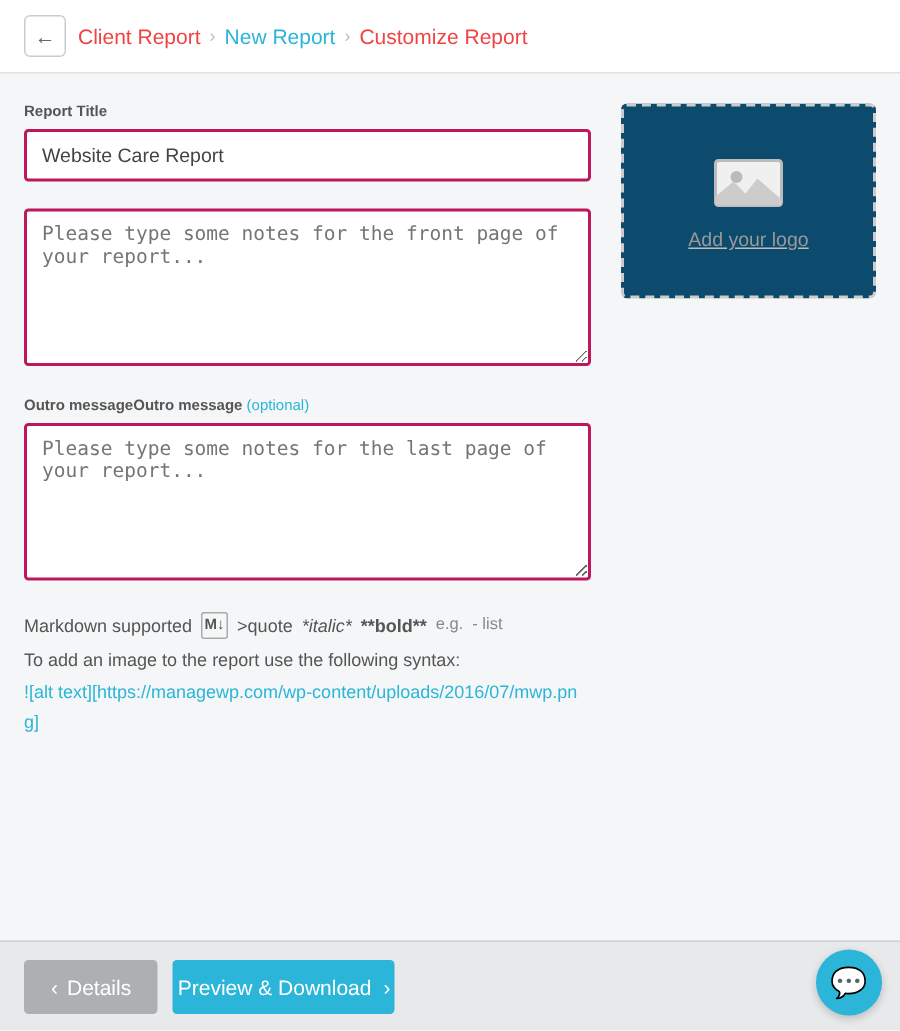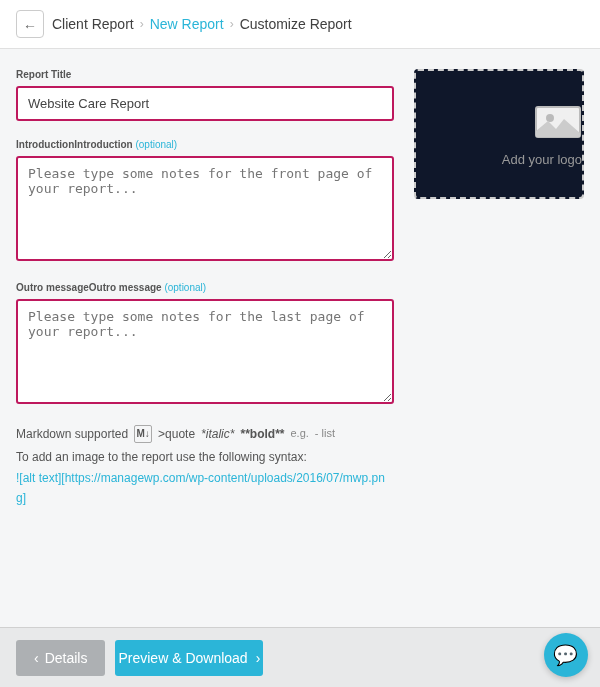--- a/index.html
+++ b/index.html
@@ -35,21 +35,21 @@
       color: #666;
       font-size: 14px;
     }
     .breadcrumb {
       display: flex;
       align-items: center;
       gap: 6px;
       font-size: 14px;
     }
     .breadcrumb-item {
-      color: #404040;
+      color: #ef4444;
     }
     .breadcrumb-item.active {
       color: #2bb5d8;
     }
     .breadcrumb-sep {
       color: #bbb;
       font-size: 12px;
     }
 
     
@@ -103,26 +103,27 @@
     }
 
     
     .logo-box {
       border: 2px dashed #ccc;
       border-radius: 4px;
       width: 100%;
       height: 130px;
       display: flex;
       flex-direction: column;
-      align-items: flex-end;
+      align-items: center;
       justify-content: center;
-      background: #0f172a;
+      background: #0c4a6e;
       cursor: pointer;
       color: #bbb;
       gap: 8px;
+      text-decoration: underline;
     }
     .logo-label {
       font-size: 13px;
       color: #999;
     }
 
     
     .markdown-section {
       margin-top: 4px;
       font-size: 12px;
@@ -263,23 +264,20 @@
 
 <div class="main">
   <div class="left-col">
 
     <div class="field-group">
       <div class="field-label">Report Title</div>
       <input type="text" class="text-input" value="Website Care Report" style="">
     </div>
 
     <div class="field-group">
-      <div class="field-label">Introduction<span>Introduction</span>
-        <span class="optional"> (optional)</span>
-      </div>
       <textarea class="text-input intro-textarea" placeholder="Please type some notes for the front page of your report..." style=""></textarea>
     </div>
 
     <div class="field-group">
       <div class="field-label">Outro message<span>Outro message</span>
         <span class="optional"> (optional)</span>
       </div>
       <textarea class="text-input outro-textarea" placeholder="Please type some notes for the last page of your report..." style=""></textarea>
     </div>
 

